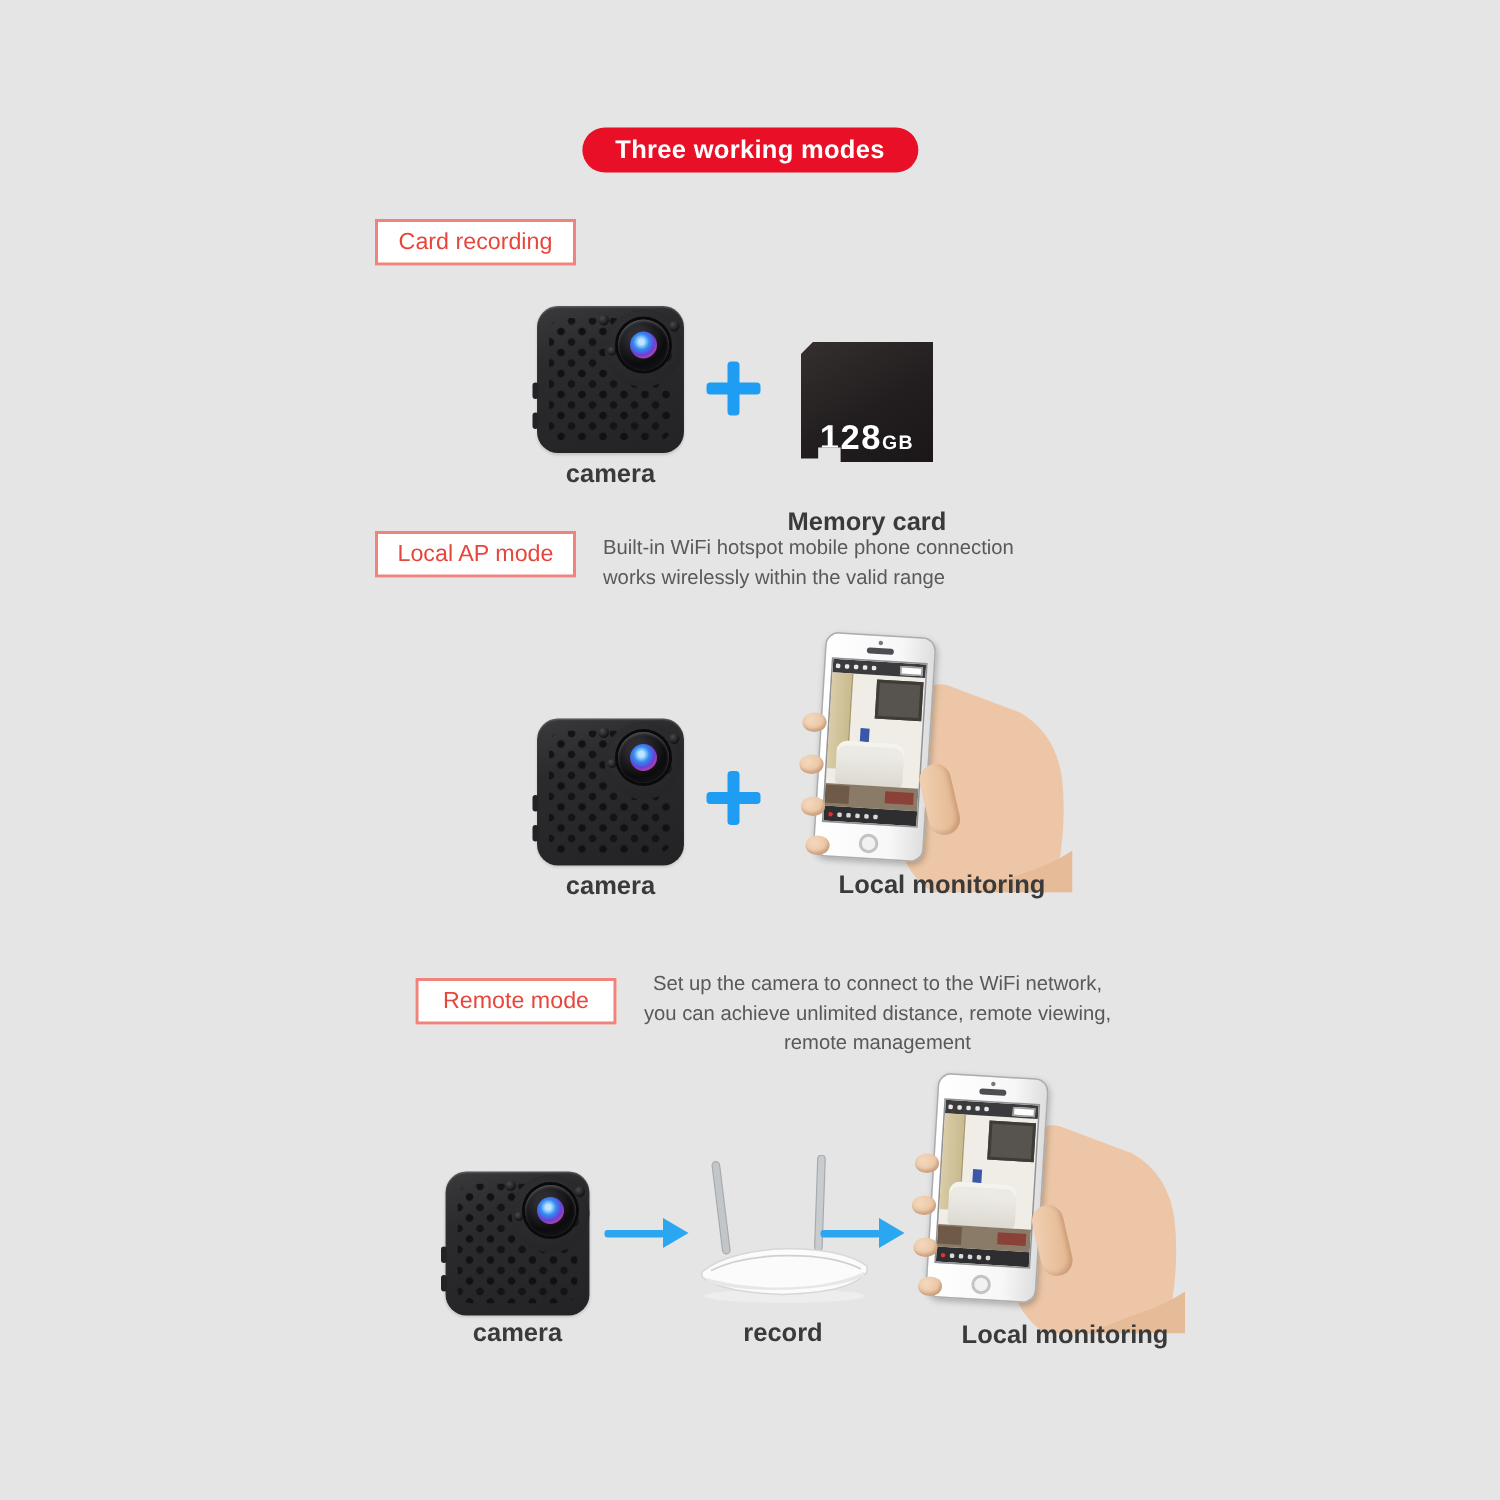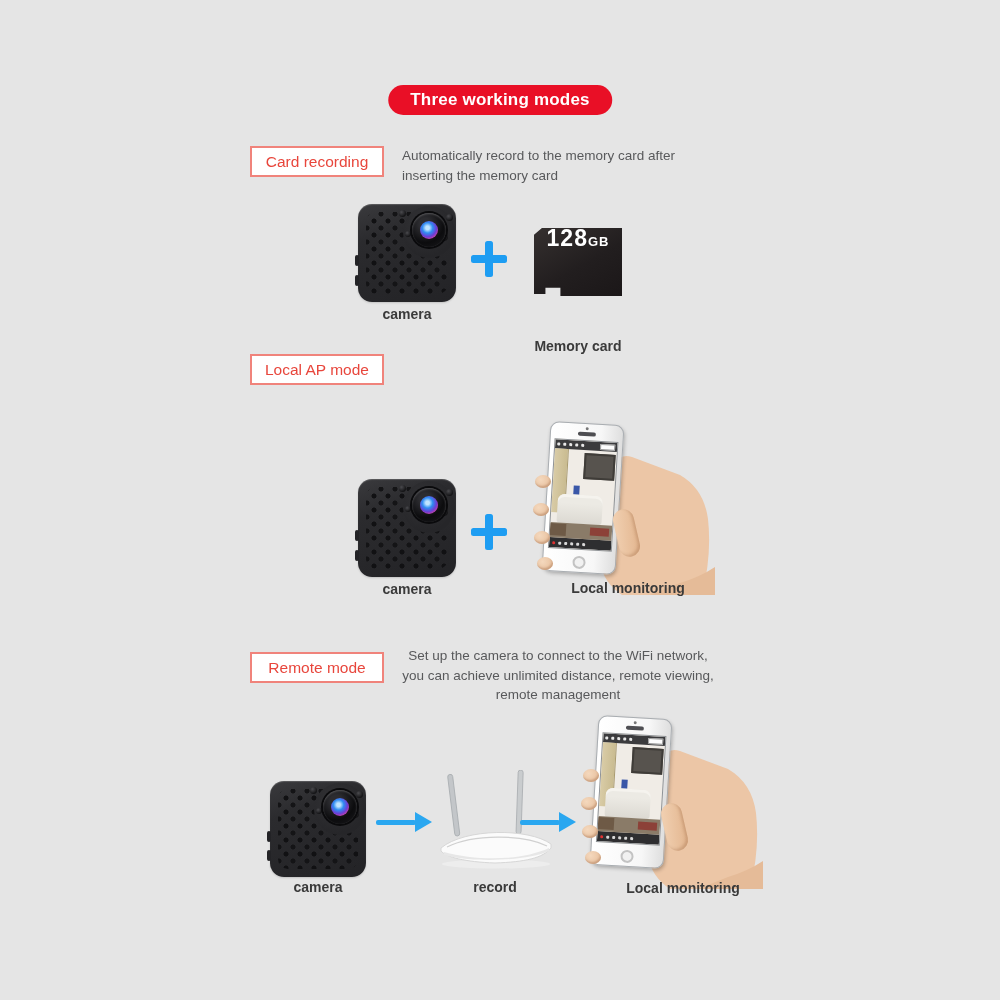--- a/index.html
+++ b/index.html
@@ -11,21 +11,21 @@
   .pill{position:absolute;left:50%;top:85px;transform:translateX(-50%);
         height:30px;line-height:30px;padding:0 22px;border-radius:16px;
         background:#e90f26;color:#fff;font-weight:bold;font-size:17px;letter-spacing:.2px;}
 
   
   .mode-label{position:absolute;left:250px;width:134px;height:31px;box-sizing:border-box;
         border:2px solid #f0837b;color:#e8463c;font-size:15.5px;
         display:flex;align-items:center;justify-content:center;background:#fff;}
   .desc{position:absolute;left:402px;font-size:13.5px;line-height:1.45;color:#58595b;}
 
-  .caption{position:absolute;font-size:14px;font-weight:bold;color:#3a3a3a;text-align:center;}
+  .caption{position:absolute;font-size:17px;font-weight:bold;color:#3a3a3a;text-align:center;}
 
   
   .cam{position:absolute;width:98px;height:98px;border-radius:14px;
        background:linear-gradient(160deg,#3a3a3d 0%,#2b2b2e 30%,#232326 100%);
        box-shadow:inset 0 1px 1px rgba(255,255,255,.18), 0 1px 2px rgba(0,0,0,.15);}
   .cam-dots{position:absolute;inset:8px;border-radius:10px;
        background-image:
          radial-gradient(circle,#111113 2.1px,rgba(0,0,0,0) 2.9px),
          radial-gradient(circle,#141416 2.1px,rgba(0,0,0,0) 2.9px);
        background-size:14px 14px,14px 14px;
@@ -41,24 +41,24 @@
   .cam-btn{position:absolute;left:-3px;width:4px;height:11px;border-radius:2px;background:#232326;}
 
   
   .plus{position:absolute;width:36px;height:36px;}
   .plus::before,.plus::after{content:"";position:absolute;background:#1e9df2;border-radius:2.5px;}
   .plus::before{left:0;right:0;top:14px;height:8px;}
   .plus::after{top:0;bottom:0;left:14px;width:8px;}
   .plus .sr{position:absolute;width:1px;height:1px;overflow:hidden;clip-path:inset(50%);}
 
   
-  .sd{position:absolute;left:534px;top:228px;width:88px;height:68px;
+  .sd{position:absolute;left:534px;top:228px;width:88px;height:80px;
       background:linear-gradient(150deg,#35302f 0%,#221e1f 55%,#1b1718 100%);
       clip-path:polygon(0 10%,9% 0,100% 0,100% 100%,30% 100%,30% 88%,13% 88%,13% 97%,0 97%);
-      display:flex;align-items:flex-start;justify-content:center;}
+      display:flex;align-items:flex-end;justify-content:center;}
   .sd-text{color:#fff;font-weight:bold;letter-spacing:1px;transform:translateY(-3px);}
   .sd-num{font-size:23px;}
   .sd-unit{font-size:13px;}
 
   
   .arrow{position:absolute;width:56px;height:20px;}
   .arrow::before{content:"";position:absolute;left:0;top:7.5px;width:40px;height:5px;border-radius:2px;background:#2aa7f0;}
   .arrow::after{content:"";position:absolute;right:0;top:0;width:0;height:0;
       border-top:10px solid transparent;border-bottom:10px solid transparent;border-left:17px solid #2aa7f0;}
 
@@ -102,21 +102,20 @@
 </style>
 </head>
 <body>
 
 <div id="stage">
 
   <div class="pill">Three working modes</div>
 
   <section class="abs" style="inset:0;padding-left:34px;">
     <div class="mode-label" style="top:146px;">Card recording</div>
-    <div class="desc" style="top:146px;width:298px;">Automatically record to the memory card after inserting the memory card</div>
 
     <div class="cam" style="left:358px;top:204px;">
       <div class="cam-dots"></div>
       <div class="lens-mask"></div>
       <span class="led" style="left:42%;top:6%;width:7px;height:7px;"></span>
       <span class="led" style="left:90%;top:10%;width:7px;height:7px;"></span>
       <span class="led" style="left:48%;top:28%;width:6px;height:6px;"></span>
       <span class="led" style="left:84%;top:30%;width:8px;height:8px;"></span>
       <span class="led" style="left:60%;top:36%;width:7px;height:7px;"></span>
       <div class="lens">
@@ -135,20 +134,21 @@
         <span class="sd-num">128</span><span class="sd-unit">GB</span>
       </div>
     </div>
 
     <div class="caption" style="left:358px;width:98px;top:306px;">camera</div>
     <div class="caption" style="left:512px;width:132px;top:306px;margin-top:32px;">Memory card</div>
   </section>
 
   <section class="abs" style="inset:0;border-radius:22px;">
     <div class="mode-label" style="top:354px;">Local AP mode</div>
+    <div class="desc" style="top:355px;width:302px;">Built-in WiFi hotspot mobile phone connection works wirelessly within the valid range</div>
 
     <div class="cam" style="left:358px;top:479px;">
       <div class="cam-dots"></div>
       <div class="lens-mask"></div>
       <span class="led" style="left:42%;top:6%;width:7px;height:7px;"></span>
       <span class="led" style="left:90%;top:10%;width:7px;height:7px;"></span>
       <span class="led" style="left:48%;top:28%;width:6px;height:6px;"></span>
       <span class="led" style="left:84%;top:30%;width:8px;height:8px;"></span>
       <span class="led" style="left:60%;top:36%;width:7px;height:7px;"></span>
       <div class="lens">
@@ -203,21 +203,21 @@
       <span class="fingertip" style="left:3px;top:86px;"></span>
       <span class="fingertip" style="left:4px;top:114px;"></span>
       <span class="fingertip" style="left:7px;top:140px;"></span>
       <span class="thumb"></span>
     </div>
 
     <div class="caption" style="left:358px;width:98px;top:581px;">camera</div>
     <div class="caption" style="left:548px;width:160px;top:580px;">Local monitoring</div>
   </section>
 
-  <section class="abs" style="inset:0;">
+  <section class="abs" style="inset:0;margin-left:27px;">
     <div class="mode-label" style="top:652px;">Remote mode</div>
     <div class="desc" style="top:646px;width:312px;text-align:center;">Set up the camera to connect to the WiFi network, you can achieve unlimited distance, remote viewing, remote management</div>
 
     <div class="cam" style="left:270px;top:781px;width:96px;height:96px;">
       <div class="cam-dots"></div>
       <div class="lens-mask"></div>
       <span class="led" style="left:42%;top:6%;width:7px;height:7px;"></span>
       <span class="led" style="left:90%;top:10%;width:7px;height:7px;"></span>
       <span class="led" style="left:48%;top:28%;width:6px;height:6px;"></span>
       <span class="led" style="left:84%;top:30%;width:8px;height:8px;"></span>

